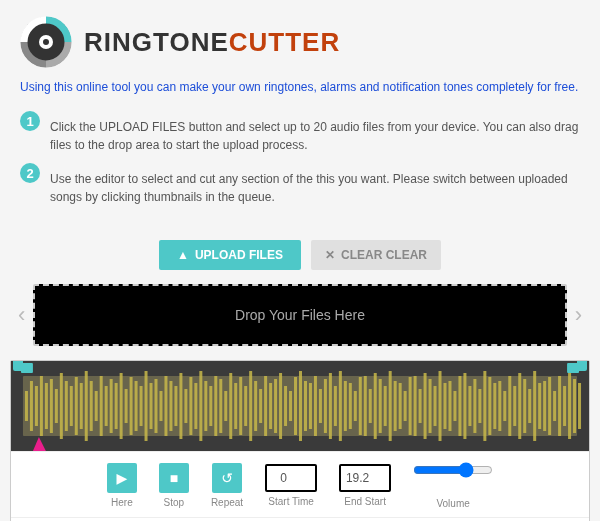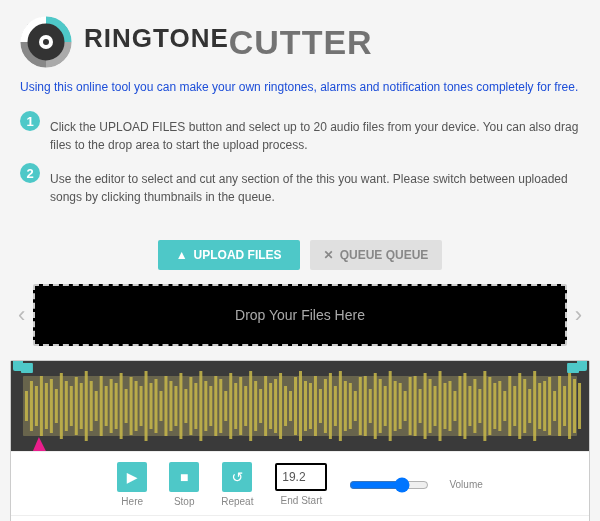--- a/index.html
+++ b/index.html
@@ -27,23 +27,23 @@
       display: flex;
       line-height: 1;
     }
     .logo-ringtone {
       font-size: 26px;
       font-weight: 900;
       color: #333;
       letter-spacing: 1px;
     }
     .logo-cutter {
-      font-size: 34px;
+      font-size: 26px;
       font-weight: 900;
-      color: #737373;
+      color: #c2410c;
       letter-spacing: 1px;
     }
 
     
     .description {
       padding: 0 20px 10px;
       font-size: 12px;
       color: #1d4ed8;
       line-height: 1.5;
     }
@@ -218,21 +218,21 @@
       height: 28px;
       border: 2px solid #000000;
       text-align: center;
       font-size: 12px;
       color: #555;
       border-radius: 2px;
       outline: none;
     }
     .volume-group {
       display: flex;
-      flex-direction: row;
+      flex-direction: column;
       align-items: center;
       gap: 20px;
     }
     .volume-slider {
       width: 80px;
       cursor: pointer;
     }
 
     
     .format-bar {
@@ -284,21 +284,21 @@
   </div>
 </div>
 
 <div class="action-buttons">
   <button class="btn-upload">
     <span>▲</span>
     <span>UPLOAD FILES</span>
   </button>
   <button class="btn-clear">
     <span>✕</span>
-    <span>QUEUE QUEUE</span>
+    <span>CLEAR CLEAR</span>
   </button>
 </div>
 
 <div class="drop-zone-container">
   <span class="nav-arrow">‹</span>
   <div class="drop-zone">
     <span>Drop Your Files Here</span>
   </div>
   <span class="nav-arrow">›</span>
 </div>
@@ -446,20 +446,24 @@
     </div>
     <div class="ctrl-group">
       <button class="ctrl-btn btn-stop">■</button>
       <span class="ctrl-label">Stop</span>
     </div>
     <div class="ctrl-group">
       <button class="ctrl-btn btn-repeat">↺</button>
       <span class="ctrl-label">Repeat</span>
     </div>
     <div class="time-input-group">
+      <input class="time-input" type="number" value="0" style="">
+      <span class="ctrl-label">Start Time</span>
+    </div>
+    <div class="time-input-group">
       <input class="time-input" type="number" value="19.2" style="">
       <span class="ctrl-label">End Start</span>
     </div>
     <div class="volume-group">
       <input type="range" class="volume-slider" min="0" max="100" value="70" style="">
       <span class="ctrl-label">Volume</span>
     </div>
   </div>
 
   <div class="format-bar">

